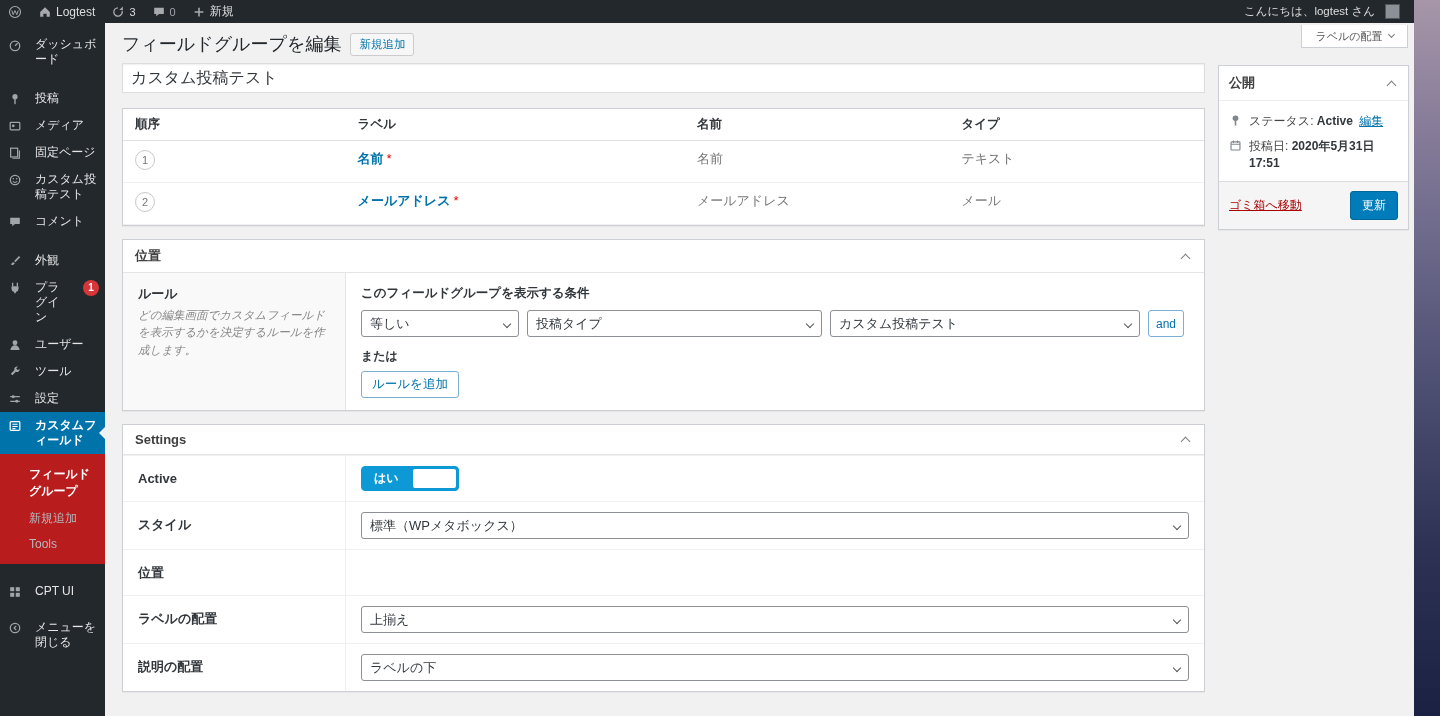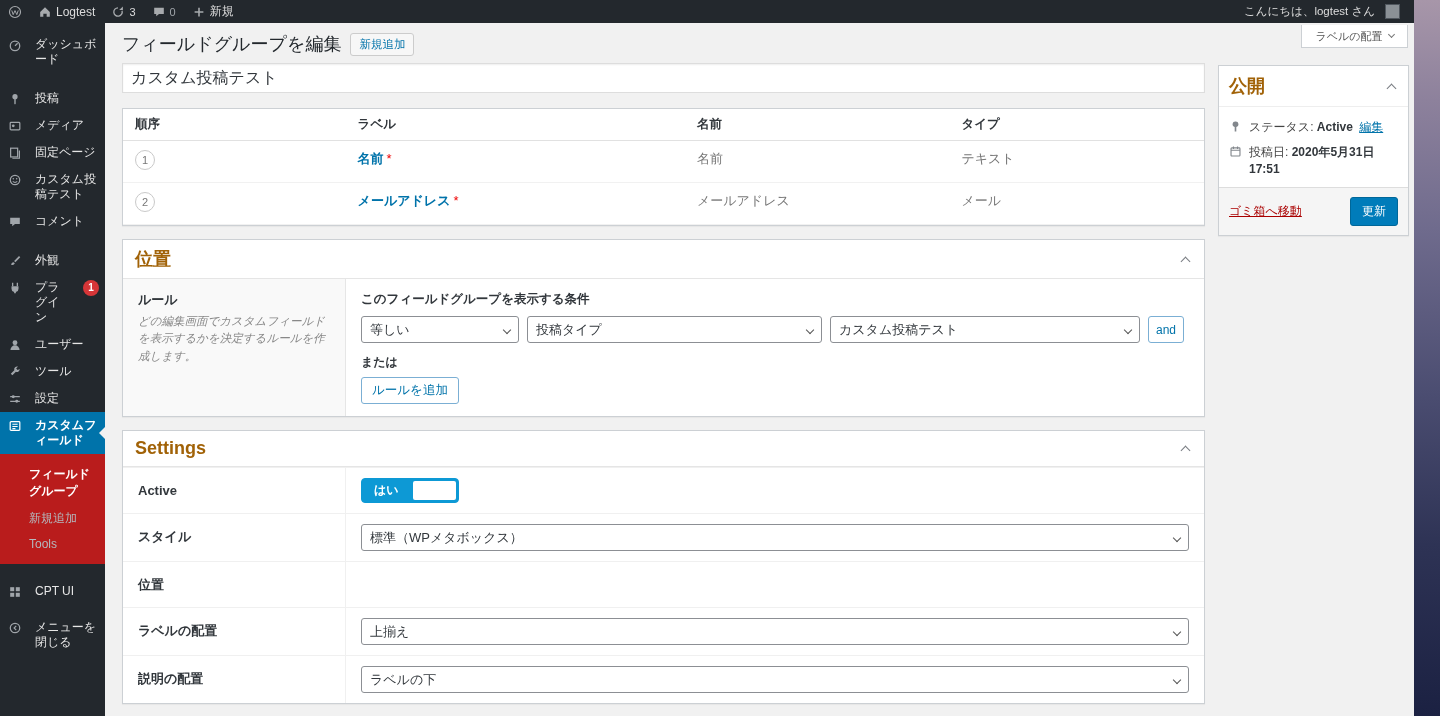--- a/index.html
+++ b/index.html
@@ -46,21 +46,21 @@
   .page-title-action { font-size:11.5px; color:#0073aa; background:#f7f7f7; border:1px solid #ccc;
     border-radius:3px; padding:3px 8px; cursor:pointer; text-decoration:none; }
 
   .title-input { width:100%; height:30px; border:1px solid #ddd; box-shadow:inset 0 1px 2px rgba(0,0,0,.07);
     padding:3px 8px; font-size:16px; color:#32373c; background:#fff; font-family:inherit; }
 
   .postbox { background:#fff; border:1px solid #ccd0d4; box-shadow:0 1px 1px rgba(0,0,0,.04); }
   .fields-box { margin-top:15px; }
   .postbox-header { display:flex; justify-content:space-between; align-items:center; padding:7px 12px;
     border-bottom:1px solid #e5e5e5; }
-  .postbox-title { font-size:18px; font-weight:bold; color:#a16207; }
+  .postbox-title { font-size:13px; font-weight:bold; color:#404040; }
   .toggle-indicator { width:7px; height:7px; border-right:1.5px solid #787c82; border-bottom:1.5px solid #787c82;
     transform:rotate(-135deg); margin-right:3px; margin-top:4px; cursor:pointer; }
 
   
   table.fields { width:100%; border-collapse:collapse; font-size:13px; }
   table.fields th { text-align:left; font-weight:bold; color:#32373c; font-size:12.5px;
     padding:7px 12px; border-bottom:1px solid #e1e1e1; }
   table.fields td { padding:9px 12px 12px; border-bottom:1px solid #f1f1f1; vertical-align:top; }
   .order-circle { width:20px; height:20px; border:1px solid #c9c9c9; border-radius:50%; color:#777;
     font-size:11px; display:inline-flex; align-items:center; justify-content:center; background:#fff; cursor:grab; }

